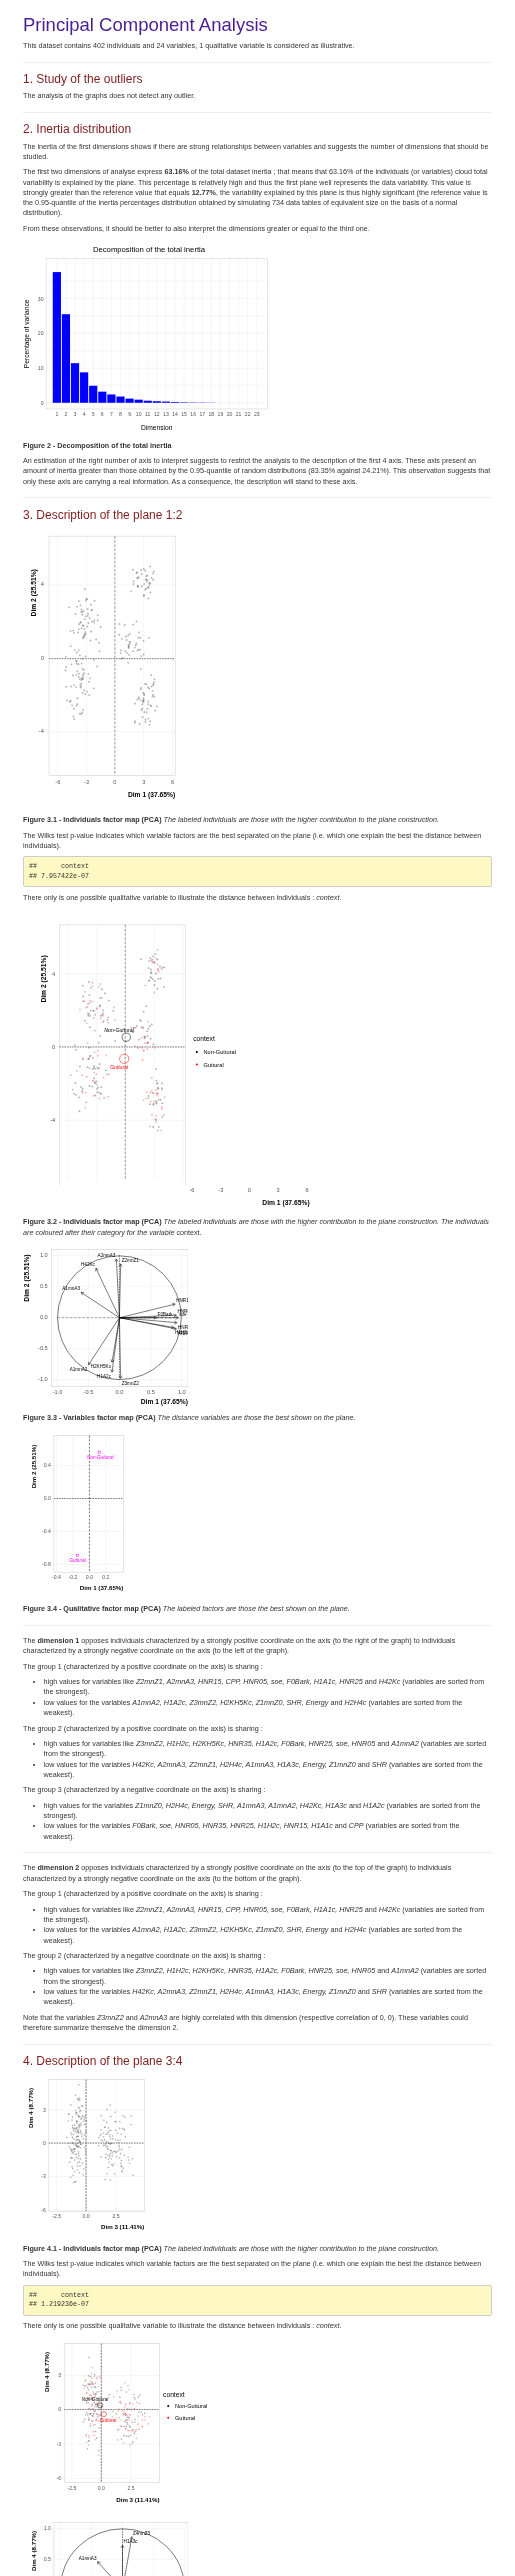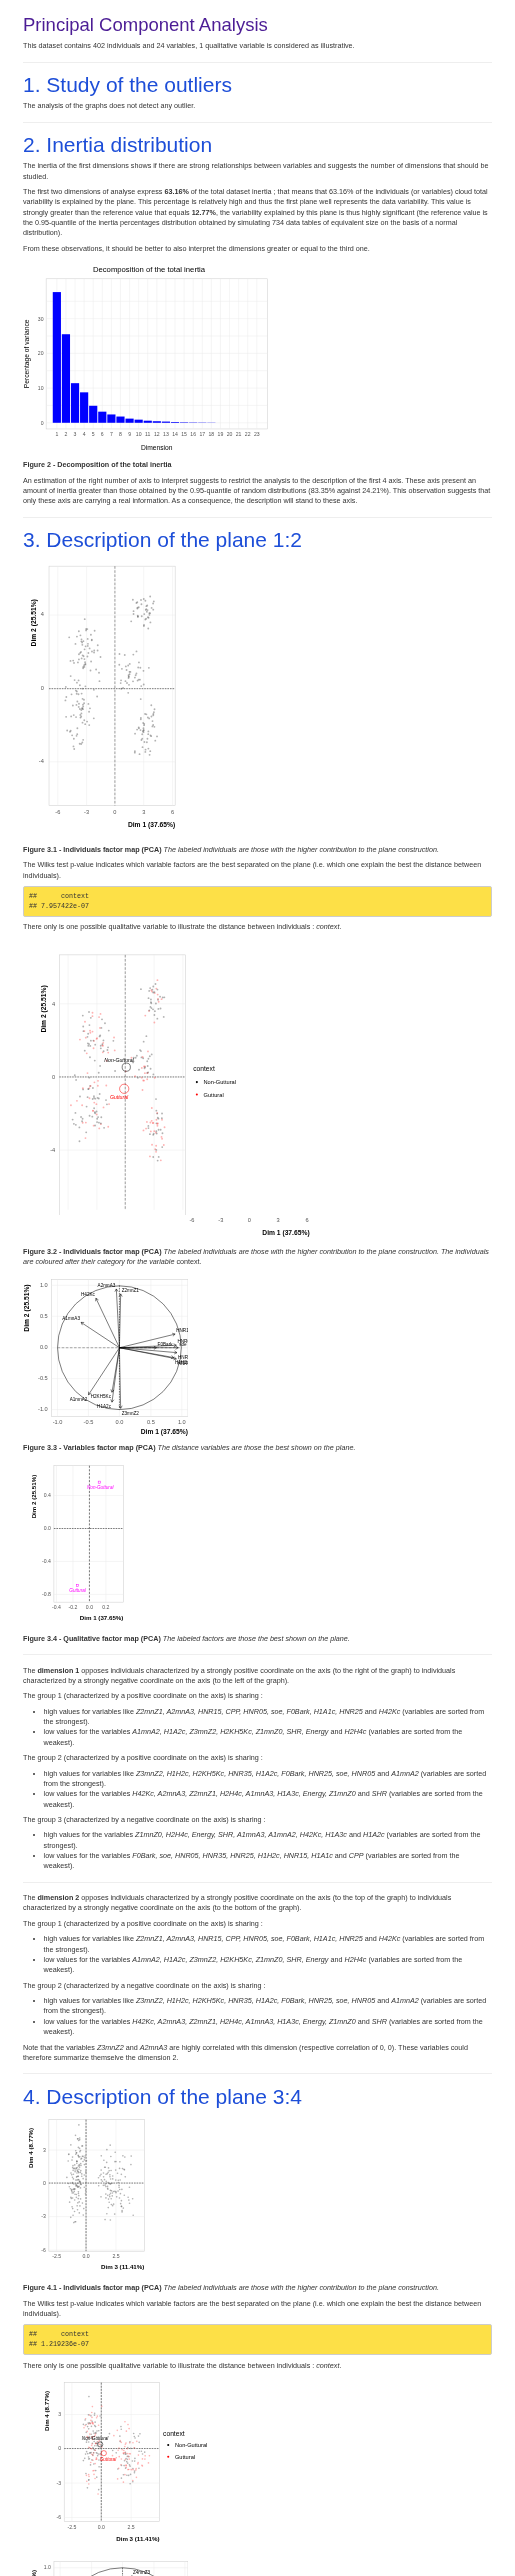--- a/index.html
+++ b/index.html
@@ -1,27 +1,27 @@
 <!DOCTYPE html>
 <html style="font-size:8.2px"><head>
 <meta charset="utf-8">
 <style>
   * { box-sizing: border-box; }
   body { margin: 0; background: #fff; color: #333; font-family: "Liberation Sans", sans-serif; font-size: 7.2px; line-height: 1.42857; }
   .page { width: 515px; padding: 0 23px; }
   h1 { font-size: 18.5px; font-weight: 400; margin: 10.3px 0 5.2px; padding-top: 5.2px; color: #4c1d95; line-height: 1.1; }
   h4.subtitle { font-size: 9.3px; font-weight: 400; margin: 5.2px 0 5.2px; color: #333; }
-  h2 { font-size: 21px; font-weight: 400; margin: 10.3px 0 5.2px; color: #1d4ed8; line-height: 1.1; }
+  h2 { font-size: 12px; font-weight: 400; margin: 10.3px 0 5.2px; color: #7f1d1d; line-height: 1.1; }
   p { margin: 0 0 5.2px; }
   hr { border: 0; border-top: 0.5px solid #eee; margin: 10.3px 0; }
   .fig { display: flex; justify-content: flex-start; margin: 9.3px 0 5.2px; }
   .caption { margin: 6.2px 0 5.2px; }
   .caption b { font-weight: 700; }
   .caption i { font-style: italic; }
-  pre { font-family: "Liberation Mono", monospace; font-size: 6.7px; background: #fde047; border: 0.5px solid #ccc; border-radius: 2.1px; padding: 4.9px; margin: 0 0 5.2px; color: #333; line-height: 1.42857; }
+  pre { font-family: "Liberation Mono", monospace; font-size: 6.7px; background: #fef9c3; border: 0.5px solid #ccc; border-radius: 2.1px; padding: 4.9px; margin: 0 0 5.2px; color: #333; line-height: 1.42857; }
   ul { margin: 0 0 5.2px; padding-left: 20.6px; }
   li { margin: 0; }
   svg text { font-family: "Liberation Sans", sans-serif; }
 </style>
 </head>
 <body>
 
 <div class="page">
 
   <h1>Principal Component Analysis</h1>

